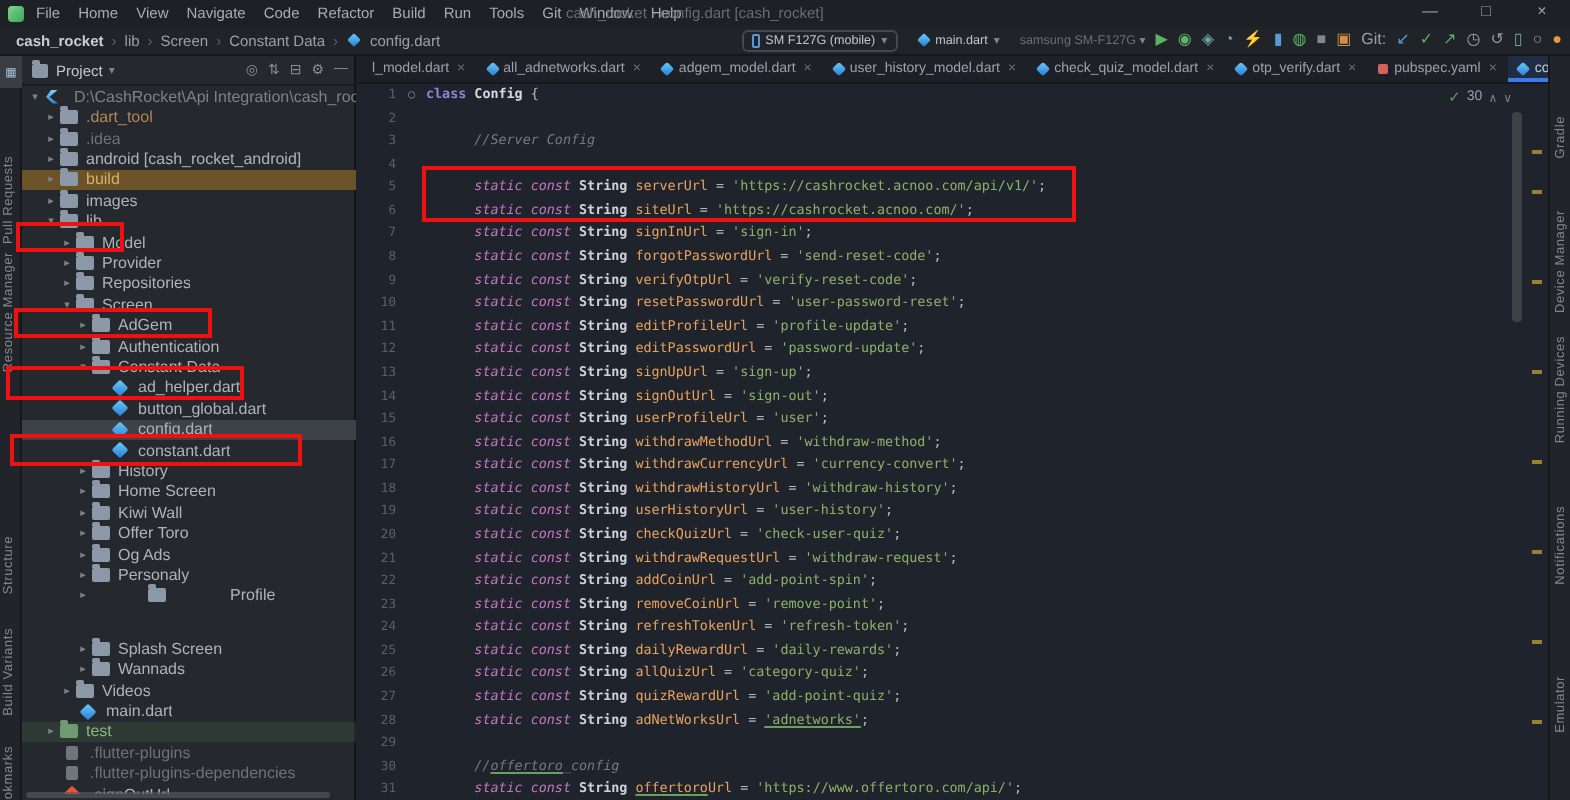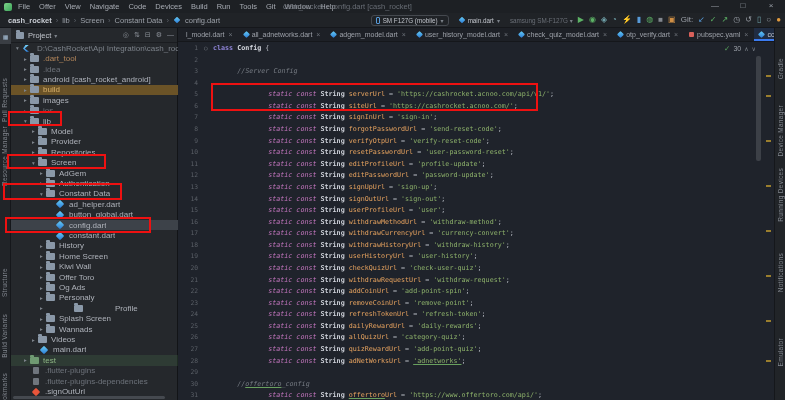--- a/index.html
+++ b/index.html
@@ -90,46 +90,46 @@
   .inspect .ud{color:#7c828a;font-size:6px;}
 
   .codewrap{position:absolute;left:0;top:14px;width:596px;height:358px;overflow:hidden;
     font-family:"DejaVu Sans Mono",monospace;font-size:6.7px;line-height:11.58px;white-space:pre;}
   .cline{height:11.58px;position:relative;}
   .ln{display:inline-block;width:20px;text-align:right;color:#5b6068;font-size:6.3px;}
   .codetxt{margin-left:15px;}
   .fold{position:absolute;left:26px;top:0;color:#7c828a;font-size:6px;}
   .c{color:#8f84d8;font-weight:bold;}
   .n{color:#d6d9e0;font-weight:bold;}
-  .k{color:#c677c0;font-style:italic;margin-left:31px;}
+  .k{color:#c677c0;font-style:italic;}
   .t{color:#ced1d9;font-weight:bold;}
   .v{color:#e7a35f;}
   .o{color:#b4b8c0;}
   .s{color:#8cb06a;}
   .m{color:#767b83;font-style:italic;}
   .u{text-decoration:underline;text-decoration-color:#68a05e;text-underline-offset:1px;}
 
   .vscroll{position:absolute;left:578px;top:28px;width:5px;height:105px;background:#ffffff22;border-radius:2px;}
   .stripe-mark{position:absolute;left:588px;width:5px;height:2px;background:#b9952e;opacity:.8;}
 
   
   .anno{position:absolute;border:2px solid #ee1111;z-index:60;pointer-events:none;}
 </style>
 </head>
 <body>
 
 <div class="titlebar">
   <span class="as-logo"></span>
   <div class="menus" id="menus">
       <span>File</span>
-      <span>Offer</span>
+      <span>Home</span>
       <span>View</span>
       <span>Navigate</span>
       <span>Code</span>
-      <span>Devices</span>
+      <span>Refactor</span>
       <span>Build</span>
       <span>Run</span>
       <span>Tools</span>
       <span>Git</span>
       <span>Window</span>
       <span>Help</span>
     </div>
   <span class="win-title">cash_rocket - config.dart [cash_rocket]</span>
   <div class="win-ctl" id="winctl">
       <span>—</span>
@@ -239,25 +239,20 @@
         <div class="trow buildrow" style="padding-left: 10px;">
           <span class="chev">▸</span>
           <span class="ico folder"></span>
           <span class="lbl">build</span>
         </div>
         <div class="trow" style="padding-left: 10px;">
           <span class="chev">▸</span>
           <span class="ico folder"></span>
           <span class="lbl">images</span>
         </div>
-        <div class="trow dim" style="padding-left: 10px;">
-          <span class="chev">▸</span>
-          <span class="ico folder"></span>
-          <span class="lbl">ios</span>
-        </div>
         <div class="trow" style="padding-left: 10px;">
           <span class="chev">▾</span>
           <span class="ico folder"></span>
           <span class="lbl">lib</span>
         </div>
         <div class="trow" style="padding-left: 18px;">
           <span class="chev">▸</span>
           <span class="ico folder"></span>
           <span class="lbl">Model</span>
         </div>
@@ -335,21 +330,21 @@
         <div class="trow" style="padding-left: 26px;">
           <span class="chev">▸</span>
           <span class="ico folder"></span>
           <span class="lbl">Personaly</span>
         </div>
         <div class="trow" style="padding-left: 26px; gap: 28px;">
           <span class="chev">▸</span>
           <span class="ico folder"></span>
           <span class="lbl">Profile</span>
         </div>
-        <div class="trow" style="padding-left: 26px;">
+        <div class="trow" style="padding-left: 26px; margin-top: 16px;">
           <span class="chev">▸</span>
           <span class="ico folder"></span>
           <span class="lbl">Splash Screen</span>
         </div>
         <div class="trow" style="padding-left: 26px;">
           <span class="chev">▸</span>
           <span class="ico folder"></span>
           <span class="lbl">Wannads</span>
         </div>
         <div class="trow" style="padding-left: 18px;">

